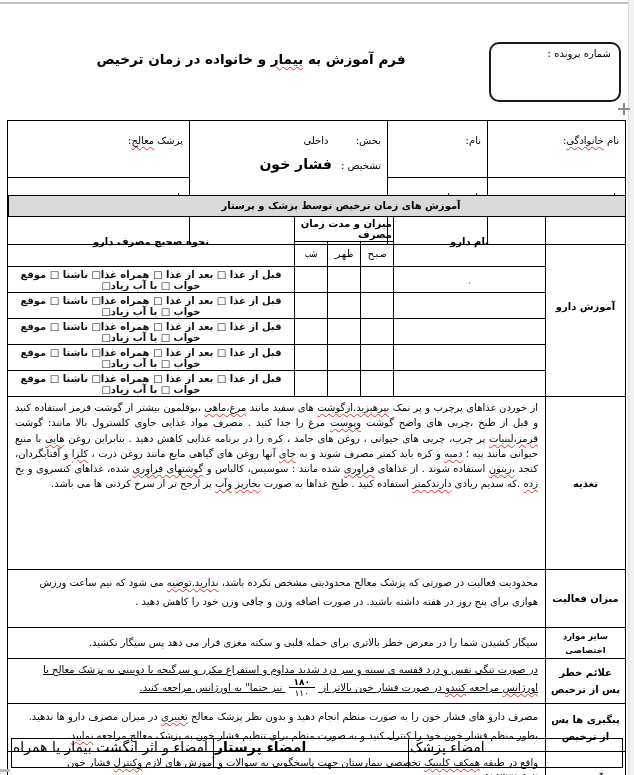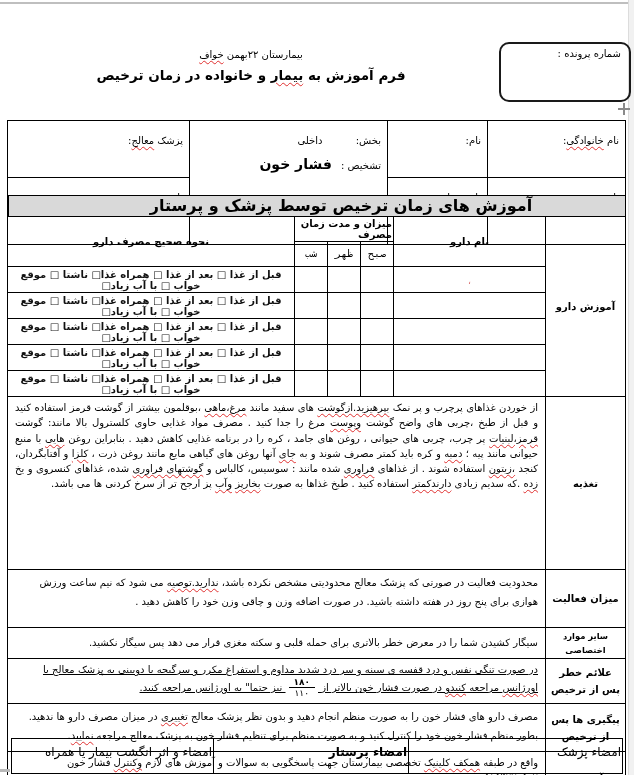--- a/index.html
+++ b/index.html
@@ -7,42 +7,42 @@
         font-family:"DejaVu Sans",sans-serif;direction:rtl;color:#000;}
   .top-edge{position:absolute;top:2px;left:0;width:634px;height:2px;background:#bfbfbf;}
   .right-strip{position:absolute;top:0;right:0;width:5px;height:775px;background:#f1f1f1;border-left:1px solid #dcdcdc;}
   .corner-mark{position:absolute;left:0;bottom:3px;width:10px;height:3px;background:#b9b9b9;}
 
   
   .hdr{position:absolute;top:44px;left:28px;width:446px;text-align:center;}
   .hdr .l1{font-size:11px;font-weight:bold;}
   .hdr .l2{font-size:10px;margin-top:5px;}
   .hdr .l3{font-size:13.5px;font-weight:bold;margin-top:7px;}
-  .filebox{position:absolute;top:42px;right:3px;width:112px;height:48px;border:2px solid #1a1a1a;
+  .filebox{position:absolute;top:42px;right:13px;width:112px;height:48px;border:2px solid #1a1a1a;
            border-radius:10px;padding:4px 8px;font-size:10px;}
   .handle{position:absolute;top:103px;right:4px;width:12px;height:12px;}
   .handle:before{content:"";position:absolute;left:0;top:5px;width:12px;height:2px;background:#8a8a8a;}
   .handle:after{content:"";position:absolute;left:5px;top:0;width:2px;height:12px;background:#8a8a8a;}
 
   table{border-collapse:collapse;table-layout:fixed;}
   .grid td{border:1px solid #000;overflow:hidden;}
 
   
   .patient{position:absolute;top:120px;right:8px;width:618px;border:1.5px solid #000;}
   .patient td{font-size:10px;vertical-align:top;padding:14px 6px;}
   .patient .r1 td{height:28px;}
   .patient .r2 td{height:38px;}
-  .val-gap{margin-right:30px;}
+  .val-gap{margin-right:24px;}
   .diag-line{margin-top:10px;}
   .diag-val{font-weight:bold;font-size:14px;margin-right:6px;}
 
   
   .secbar{position:absolute;top:195px;right:8px;width:618px;height:22px;background:#d9d9d9;
           border:1px solid #000;box-sizing:border-box;text-align:center;font-weight:bold;
-          font-size:16px;line-height:20px;padding-left:48px;}
+          font-size:10px;line-height:20px;padding-left:48px;}
 
   
   .main{position:absolute;top:216px;right:8px;width:618px;border:1.5px solid #000;}
   .main td{font-size:10px;}
   .edu-col{font-weight:bold;font-size:10.5px;text-align:center;vertical-align:middle;}
   .h-drug{font-weight:bold;font-size:11px;text-align:center;vertical-align:middle;}
   .h-dose{font-weight:bold;font-size:8px;text-align:right;vertical-align:middle;height:22px;}
   .h-time{font-size:8px;text-align:center;vertical-align:middle;height:22px;font-family:Liberation Mono, monospace;}
   .h-usage{font-weight:bold;font-size:10.5px;text-align:center;vertical-align:middle;}
   .med-row td{height:23px;}
@@ -58,35 +58,34 @@
   .dang{height:38px;font-size:10px;line-height:15px;text-decoration:underline;}
   .follow{height:41px;font-size:10px;line-height:19px;}
   .pub{height:80px;font-size:10px;line-height:15px;}
 
   .frac{display:inline-block;text-align:center;font-size:9px;vertical-align:middle;margin:0 3px;line-height:10px;}
   .frac .ft{display:block;border-bottom:1px solid #000;font-weight:bold;padding:0 5px;}
   .frac .fb{display:block;}
 
   
   .sign{position:absolute;top:738px;right:11px;width:612px;border:1.5px solid #000;}
-  .sign td{height:27px;vertical-align:top;text-align:right;font-size:12px;padding-top:6px;}
+  .sign td{height:27px;vertical-align:top;text-align:left;font-size:14px;padding-top:0;}
   .sign .nurse{font-weight:bold;}
 
   .sq{text-decoration:underline;text-decoration-style:wavy;text-decoration-color:#e03030;
       text-decoration-thickness:1px;text-underline-offset:2px;}
 </style>
 </head>
 <body>
 
 <div class="page">
   <div class="top-edge"></div>
   <div class="right-strip"></div>
 
   <div class="hdr">
-    <div class="l2"><span>بیمارستان ۲۲بهمن </span><span class="sq">خواف</span></div>
     <div class="l3"><span>فرم آموزش به </span><span class="sq">بیمار</span><span> و خانواده در زمان ترخیص</span></div>
   </div>
 
   <div class="filebox">
     <span>شماره پرونده :</span>
   </div>
   <div class="handle"></div>
 
   <table class="patient grid">
     <colgroup>

